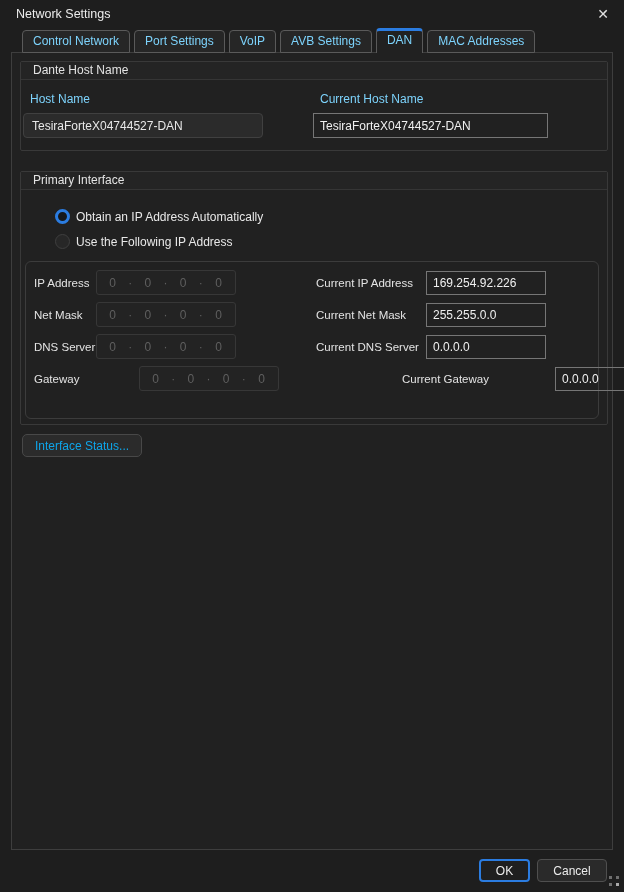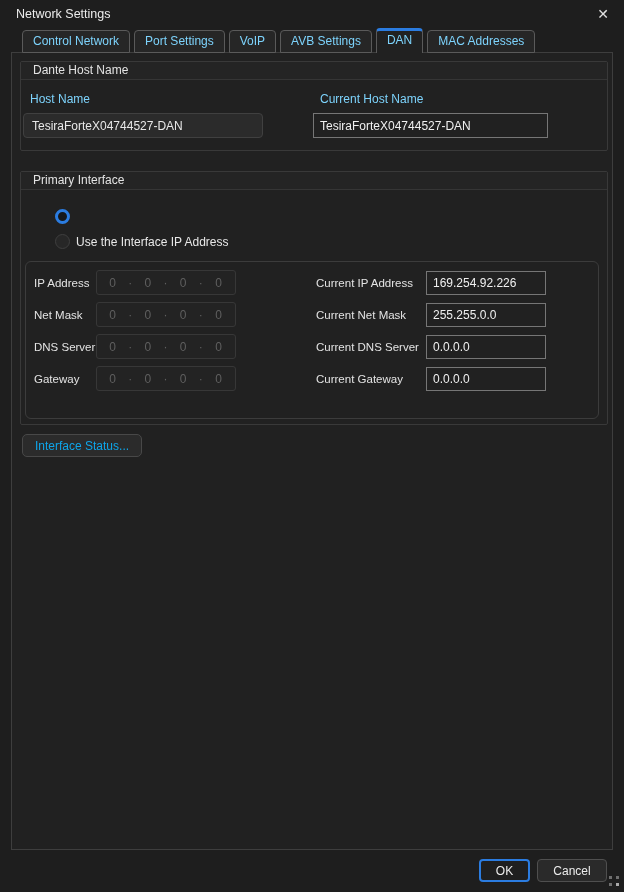--- a/index.html
+++ b/index.html
@@ -62,21 +62,21 @@
     width: 15px; height: 15px; border-radius: 50%; flex: 0 0 15px;
   }
   .radio.on { border: 3.5px solid var(--accent); background: #15181c; }
   .radio.off { border: 1px solid #3f3f3f; background: #272727; }
   .radio-label { margin-left: 6px; white-space: nowrap; }
   .subpanel {
     margin: 12px 8px 0 4px; border: 1px solid #3c3c3c; border-radius: 6px;
     padding: 8px 0 27px 0;
   }
   .ip-row { display: flex; align-items: center; height: 25px; margin: 0 0 7px 8px; }
-  .ip-row:last-child { margin-bottom: 0; }
+  .ip-row:last-child { margin-bottom: 0; gap: 43px; }
   .ip-row .lbl { flex: 0 0 62px; white-space: nowrap; color: #e3e3e3; font-size: 11.5px; }
   .ip-disabled {
     flex: 0 0 140px; height: 25px; background: #232323; border: 1px solid #373737;
     border-radius: 3px; color: #5f5f5f; display: flex; align-items: center;
     justify-content: center; word-spacing: 7px; letter-spacing: 1px;
   }
   .ip-row .lbl2 { flex: 0 0 110px; margin-left: 80px; white-space: nowrap; color: #e3e3e3; font-size: 11.5px; }
   .ip-current {
     flex: 0 0 120px; height: 24px; border: 1px solid #767676; background: transparent;
     display: flex; align-items: center; padding: 0 6px; color: #f0f0f0;
@@ -131,24 +131,25 @@
         <div class="readonly-box">TesiraForteX04744527-DAN</div>
       </div>
     </div>
   </div>
 
   <div class="group g2">
     <div class="group-header">Primary Interface</div>
 
     <div class="radio-row first">
       <span class="radio on"></span>
+      <span class="radio-label">Obtain an IP Address Automatically</span>
     </div>
     <div class="radio-row second">
       <span class="radio off"></span>
-      <span class="radio-label">Use the Interface IP Address</span>
+      <span class="radio-label">Use the Following IP Address</span>
     </div>
 
     <div class="subpanel">
       <div class="ip-row">
         <span class="lbl">IP Address</span>
         <div class="ip-disabled">0 · 0 · 0 · 0</div>
         <span class="lbl2">Current IP Address</span>
         <div class="ip-current">169.254.92.226</div>
       </div>
       <div class="ip-row">

